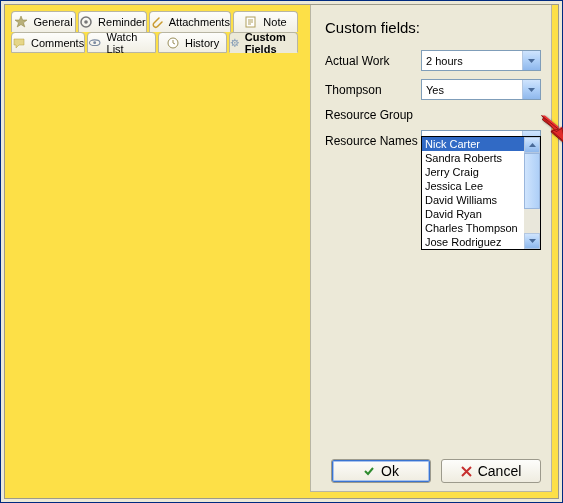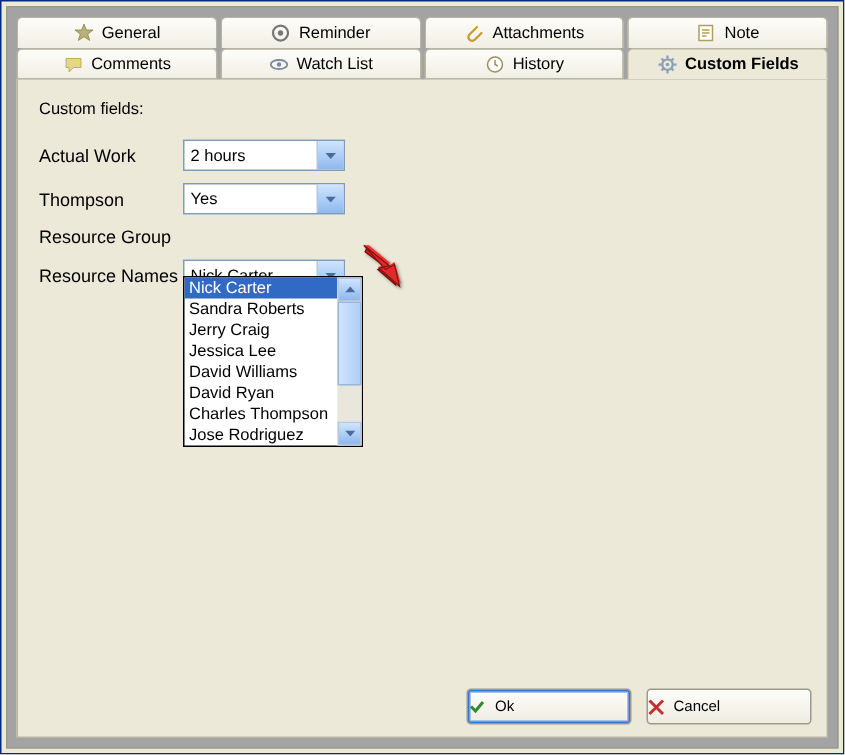--- a/index.html
+++ b/index.html
@@ -44,23 +44,23 @@
     display: flex;
     align-items: center;
     justify-content: center;
   }
   .titlebar .close svg { width: 11px; height: 11px; }
   
   .client {
     flex: 1;
     margin: 3px;
     border: 1px solid #9c9a8c;
-    background: #a3a3a3;
-    display: flex;
-    flex-direction: column;
+    background: #fde047;
+    display: flex;
+    flex-direction: row;
     position: relative;
   }
   
   .tabrows {
     padding: 6px 6px 0 6px;
   }
   .tabrow {
     display: flex;
     gap: 0;
   }
@@ -94,37 +94,37 @@
   .tabcontent {
     flex: 1;
     margin: 0 6px 6px 6px;
     border: 1px solid #b8b5a3;
     border-top: none;
     background: #ece9d8;
     padding: 14px 10px 10px 14px;
     position: relative;
   }
   .section-title {
-    font-size: 11px;
+    font-size: 15px;
     color: #000;
     margin-bottom: 14px;
   }
   .formrow {
     display: flex;
     align-items: center;
     margin-bottom: 8px;
   }
   .formrow label {
     width: 96px;
     font-size: 12px;
     color: #000;
   }
   
   .combo {
-    width: 108px;
+    width: 120px;
     height: 21px;
     display: flex;
     border: 1px solid #7f9db9;
     background: #fff;
     box-sizing: border-box;
   }
   .combo .combo-text {
     flex: 1;
     padding: 0 4px;
     display: flex;
@@ -209,30 +209,30 @@
   .pointer svg { width: 34px; height: 34px; filter: drop-shadow(1px 1px 1px rgba(0,0,0,.4)); }
   
   .buttons {
     position: absolute;
     right: 10px;
     bottom: 8px;
     display: flex;
     gap: 10px;
   }
   .btn {
-    width: 110px;
+    width: 100px;
     height: 24px;
     border: 1px solid #9c9a8c;
     background: linear-gradient(to bottom, #fdfdfb, #efece0);
     border-radius: 3px;
     display: flex;
     align-items: center;
-    justify-content: flex-start;
+    justify-content: center;
     gap: 6px;
-    font-size: 10px;
+    font-size: 14px;
     box-sizing: border-box;
   }
   .btn.focus {
     box-shadow: 0 0 0 1px #3a74d0 inset, 0 0 0 2px #a7c2ee inset;
   }
 </style>
 </head>
 <body>
 
 <div class="window">

